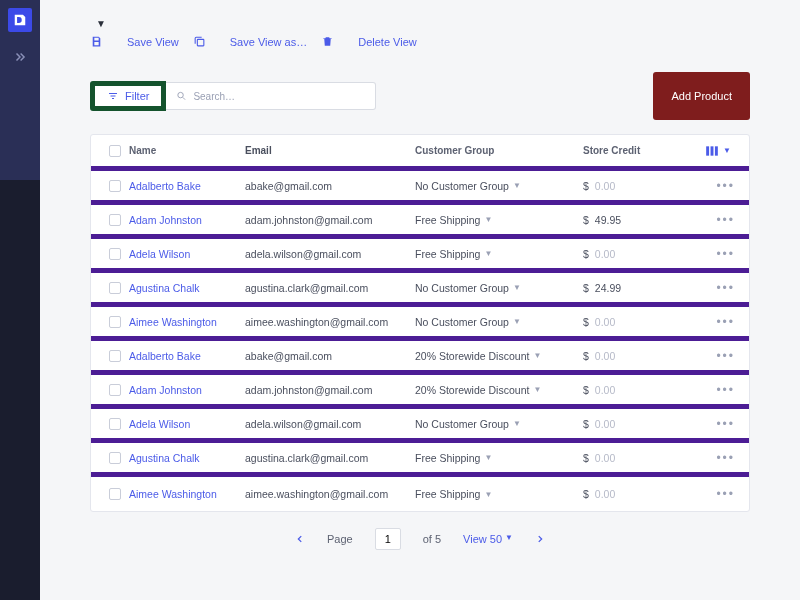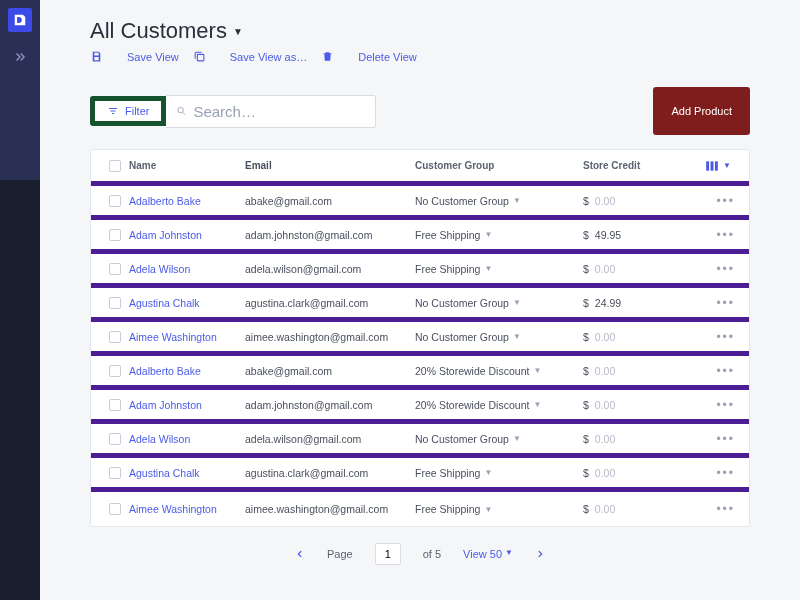--- a/index.html
+++ b/index.html
@@ -14,21 +14,21 @@
 .title-row{display:flex;align-items:center;margin-bottom:6px}
 .title{font-size:22px;font-weight:300;color:#2a2f3a}
 .title-caret{margin-left:6px;color:#2a2f3a;font-size:10px}
 .view-actions{display:flex;gap:14px;margin-bottom:24px}
 .view-action{display:flex;align-items:center;gap:24px;font-size:11px;color:#4b5be8;cursor:pointer}
 .view-action svg{width:13px;height:13px}
 .toolbar{display:flex;align-items:center;margin-bottom:14px;gap:0}
 .filter-btn{display:flex;align-items:center;gap:6px;background:#fff;border:5px solid #14532d;border-radius:3px 0 0 3px;padding:4px 12px;font-size:11px;color:#4b5be8;cursor:pointer}
 .search-wrap{display:flex;align-items:center;background:#fff;border:1px solid #d9dce3;border-left:none;border-radius:0 3px 3px 0;padding:7px 10px;flex:0 0 210px}
 .search-wrap svg{width:12px;height:12px;color:#9aa0b4;margin-right:6px}
-.search-input{border:none;outline:none;font-size:15px;color:#4a4f5e;width:100%}
+.search-input{border:none;outline:none;font-size:10px;color:#4a4f5e;width:100%}
 .search-input::placeholder{color:#9aa0b4}
 .spacer{flex:1}
 .add-btn{background:#7f1d1d;color:#fff;border:none;border-radius:3px;padding:18px 18px;font-size:11px;cursor:pointer}
 .table{background:#fff;border:1px solid #e4e6ed;border-radius:3px;overflow:hidden}
 .thead,.trow{display:flex;align-items:center;border-bottom:5px solid #4c1d95;padding:0 10px}
 .thead{height:36px;font-size:10px;color:#5d6272;font-weight:600}
 .trow{height:34px;font-size:10.5px;color:#4a4f5e}
 .trow:last-child{border-bottom:none}
 .cell-cb{width:28px;display:flex;align-items:center;justify-content:center}
 .cb{width:12px;height:12px;border:1.5px solid #c9cdd9;border-radius:2px;cursor:pointer}
@@ -64,21 +64,20 @@
     <div class="expand">
       <svg width="14" height="14" viewBox="0 0 24 24" fill="none" stroke="currentColor" stroke-width="2.5">
           <path d="M6 6l6 6-6 6M13 6l6 6-6 6"></path>
         </svg>
     </div>
     <div class="sidebar-dark"></div>
   </div>
 
   <div class="main">
     <div class="title-row">
-      <h1 class="title">All Customers</h1>
       <span class="title-caret">▼</span>
     </div>
 
     <div class="view-actions">
       <div class="view-action">
         <svg viewBox="0 0 24 24" fill="currentColor">
             <path d="M5 3h11l3 3v15H5V3zm3 2v5h8V5H8zm0 8v6h8v-6H8z"></path>
           </svg>
         <span>Save View</span>
       </div>

